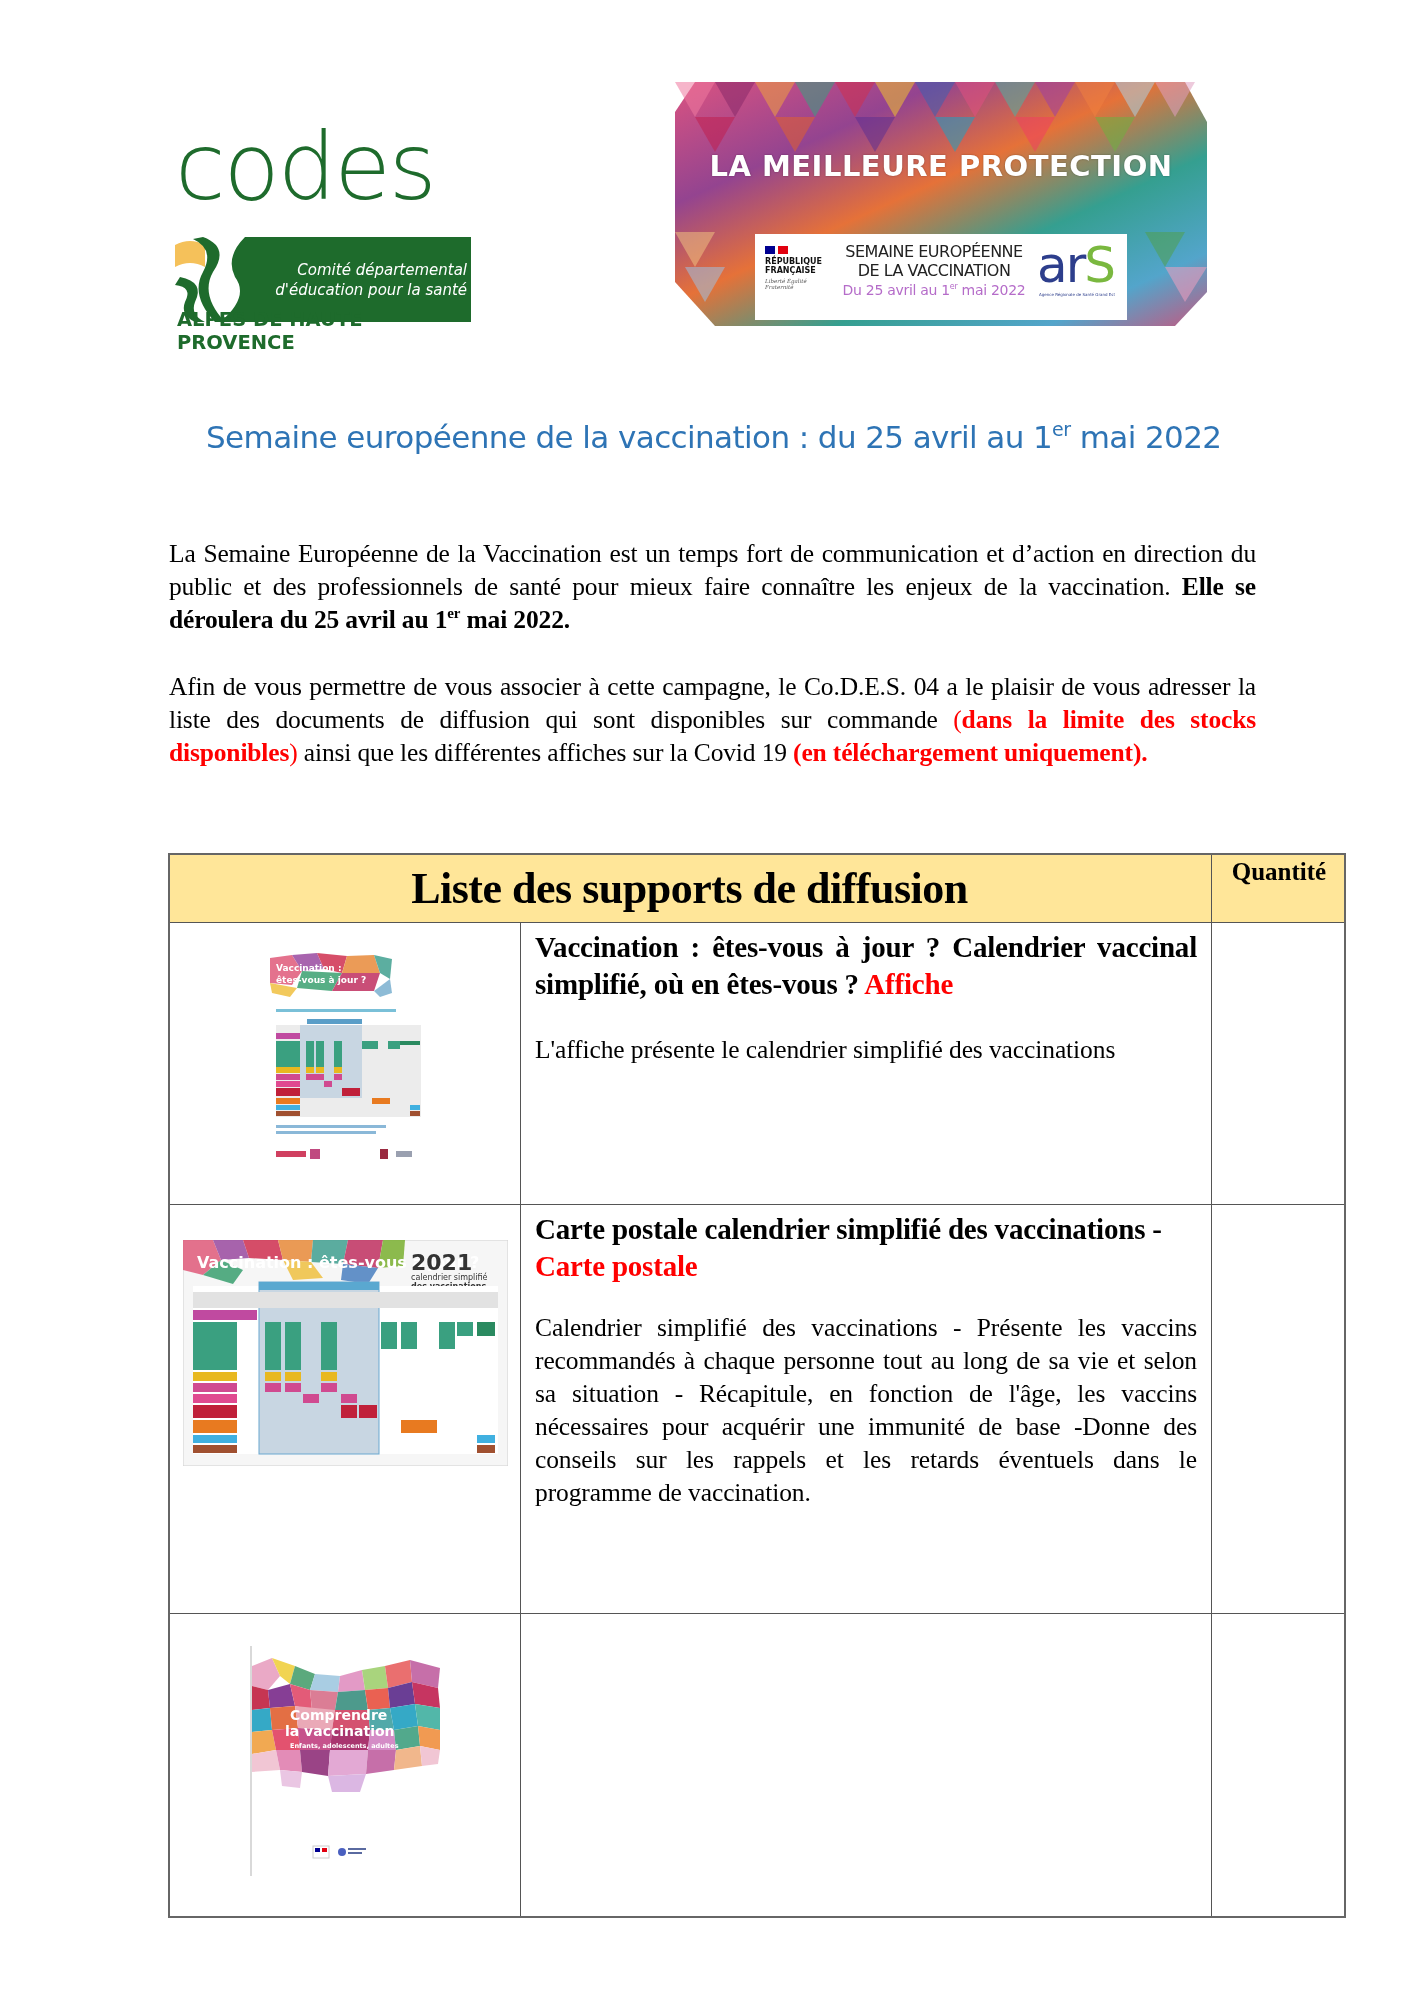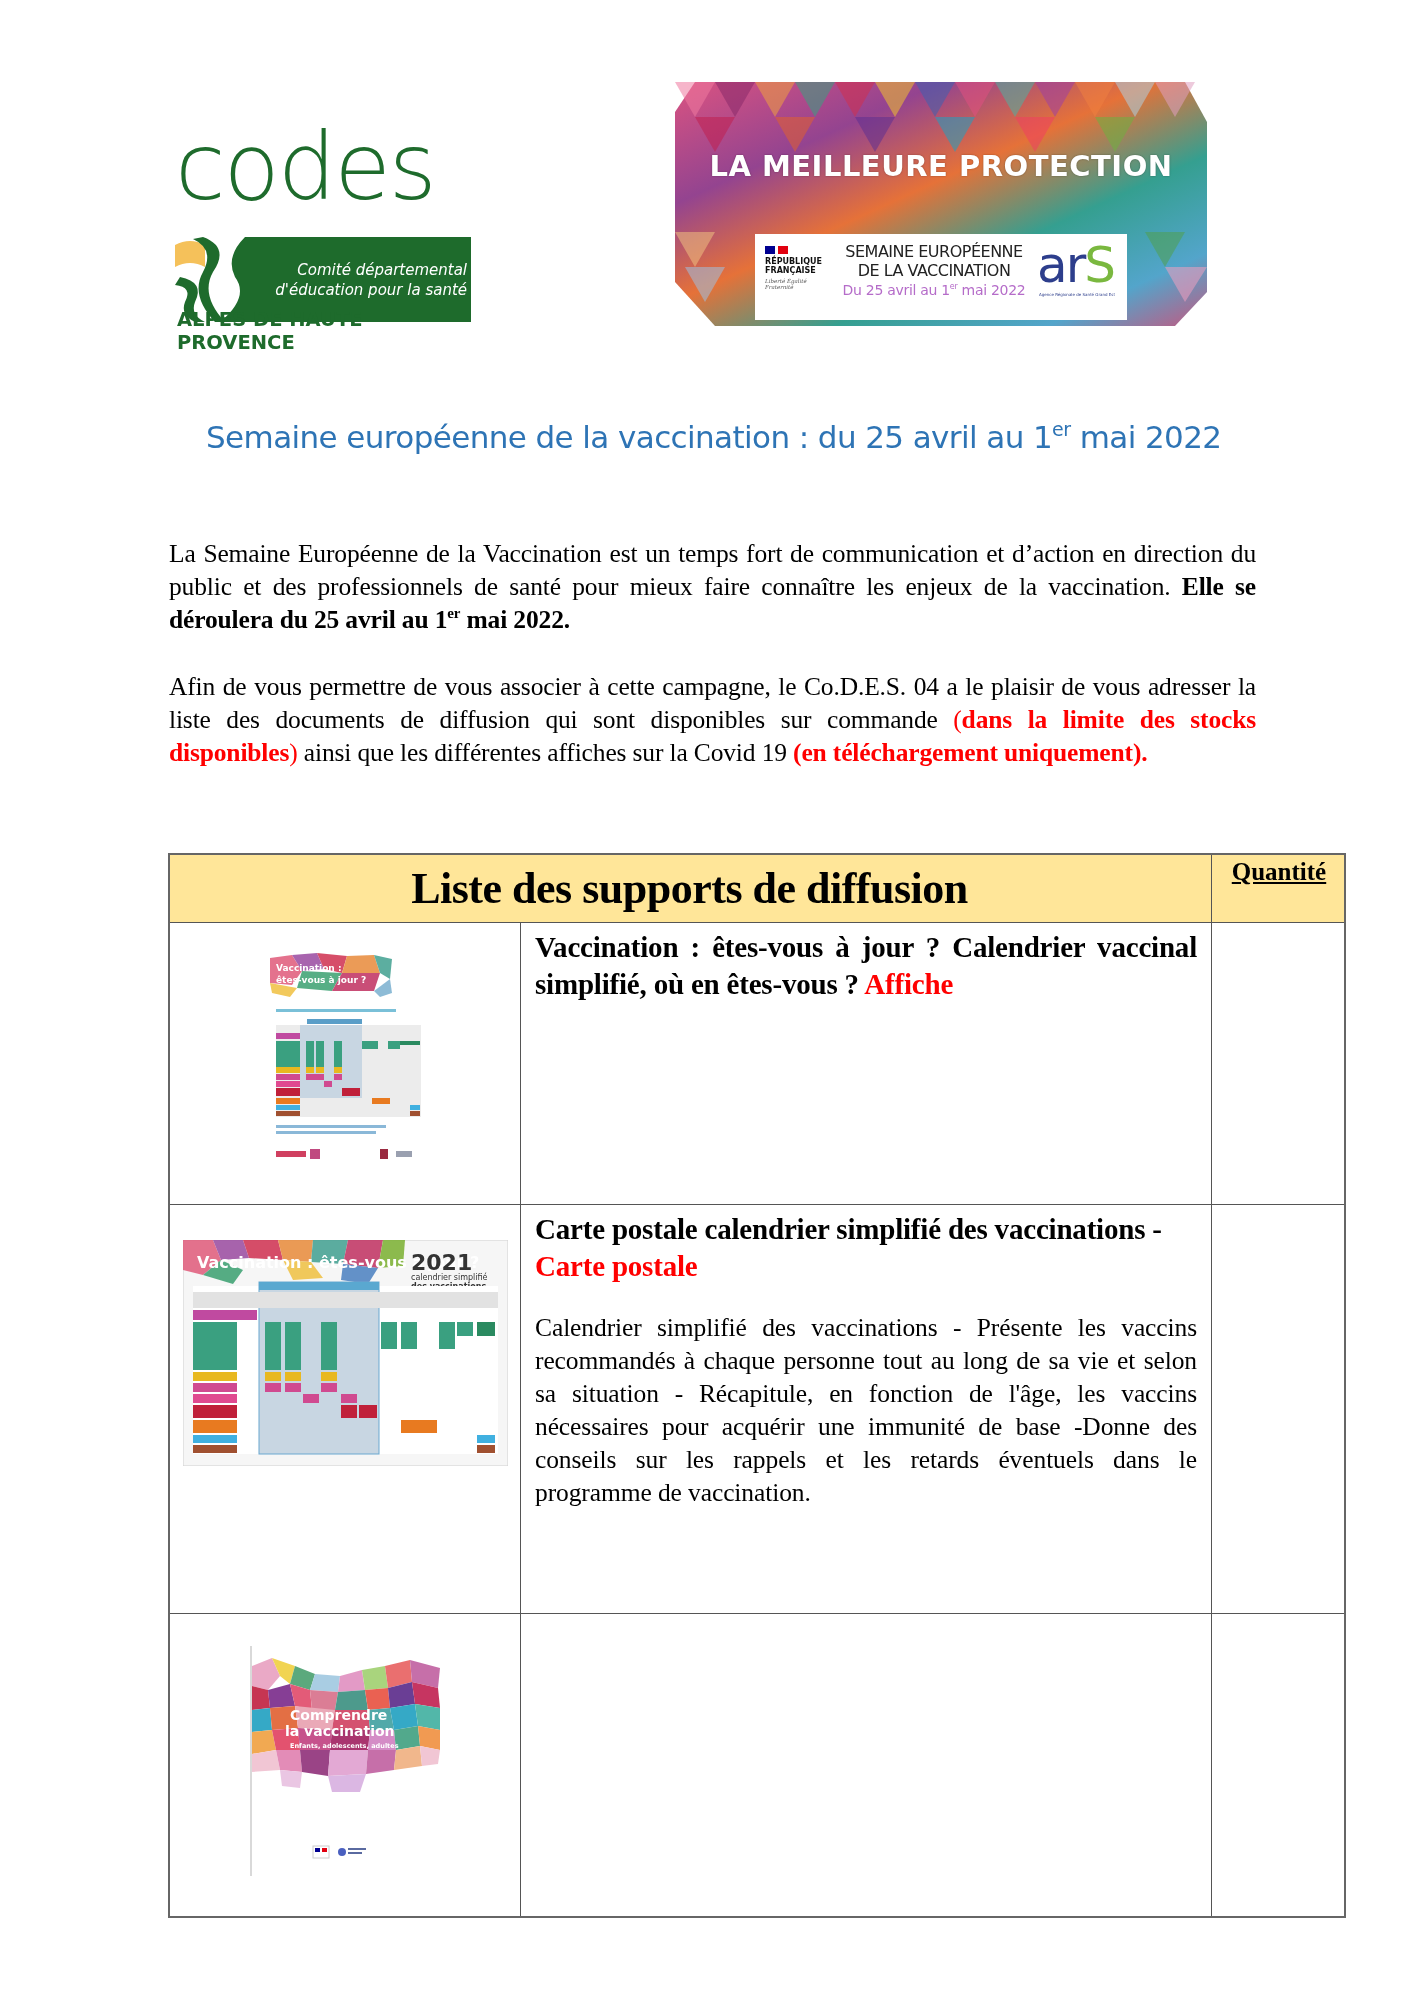--- a/index.html
+++ b/index.html
@@ -58,21 +58,21 @@
   
   .tbl { position: absolute; left: 168px; top: 853px; width: 1198px; height: 1065px; }
   .cell { position: absolute; box-sizing: border-box; border-right: 1.5px solid #555; border-bottom: 1.5px solid #555; }
   .tbl-frame { position: absolute; left: 0; top: 0; width: 1178px; height: 1065px; box-sizing: border-box;
                border: 2px solid #666; pointer-events: none; }
   .hdr { background: #ffe699; }
   .hdr-title { position: absolute; left: 0; top: 0; width: 1044px; height: 70px; }
   .hdr-title span { position: absolute; left: 0; width: 100%; top: 10px; text-align: center; font-weight: bold;
                     font-size: 44px; letter-spacing: -0.5px; }
   .hdr-qty { position: absolute; left: 1044px; top: 0; width: 134px; height: 70px; }
-  .hdr-qty span { position: absolute; left: 0; width: 100%; top: 5px; text-align: center; font-weight: bold; font-size: 25px; text-decoration: underline; }
+  .hdr-qty span { position: absolute; left: 0; width: 100%; top: 5px; text-align: center; font-weight: bold; font-size: 25px; }
   .imgcol { left: 0; width: 353px; }
   .txtcol { left: 353px; width: 691px; padding: 6px 14px 0 14px; }
   .qtycol { left: 1044px; width: 134px; border-right: none; }
   .r1 { top: 70px; height: 282px; }
   .r2 { top: 352px; height: 409px; }
   .r3 { top: 761px; height: 304px; border-bottom: none; }
   .item-title { font-weight: bold; font-size: 29px; line-height: 37px; text-align: justify; letter-spacing: -0.2px; }
   .item-desc { font-size: 25.5px; line-height: 33px; text-align: justify; margin-top: 30px; letter-spacing: -0.1px; }
 
   
@@ -224,20 +224,21 @@
         <rect x="14" y="178" width="100" height="3" fill="#8ab8d8"></rect>
         <rect x="14" y="198" width="30" height="6" fill="#d04060"></rect>
         <rect x="48" y="196" width="10" height="10" fill="#c04a80"></rect>
         <rect x="118" y="196" width="8" height="10" fill="#9a2a40"></rect>
         <rect x="134" y="198" width="16" height="6" fill="#9aa0b0"></rect>
       </svg>
     </div>
   </div>
   <div class="cell txtcol r1">
     <div class="item-title"><span>Vaccination : êtes-vous à jour ? Calendrier vaccinal simplifié, où en êtes-vous ? </span><span class="red">Affiche</span></div>
+    <div class="item-desc">L'affiche présente le calendrier simplifié des vaccinations</div>
   </div>
   <div class="cell qtycol r1">
     <span></span>
   </div>
 
   <div class="cell imgcol r2">
     <div class="thumb" style="left:15px; top:35px;">
       <svg width="325" height="226" viewBox="0 0 325 226">
         <rect x="0" y="0" width="325" height="226" fill="#f6f6f6" stroke="#d0d0d0"></rect>
         <g opacity="0.85">

